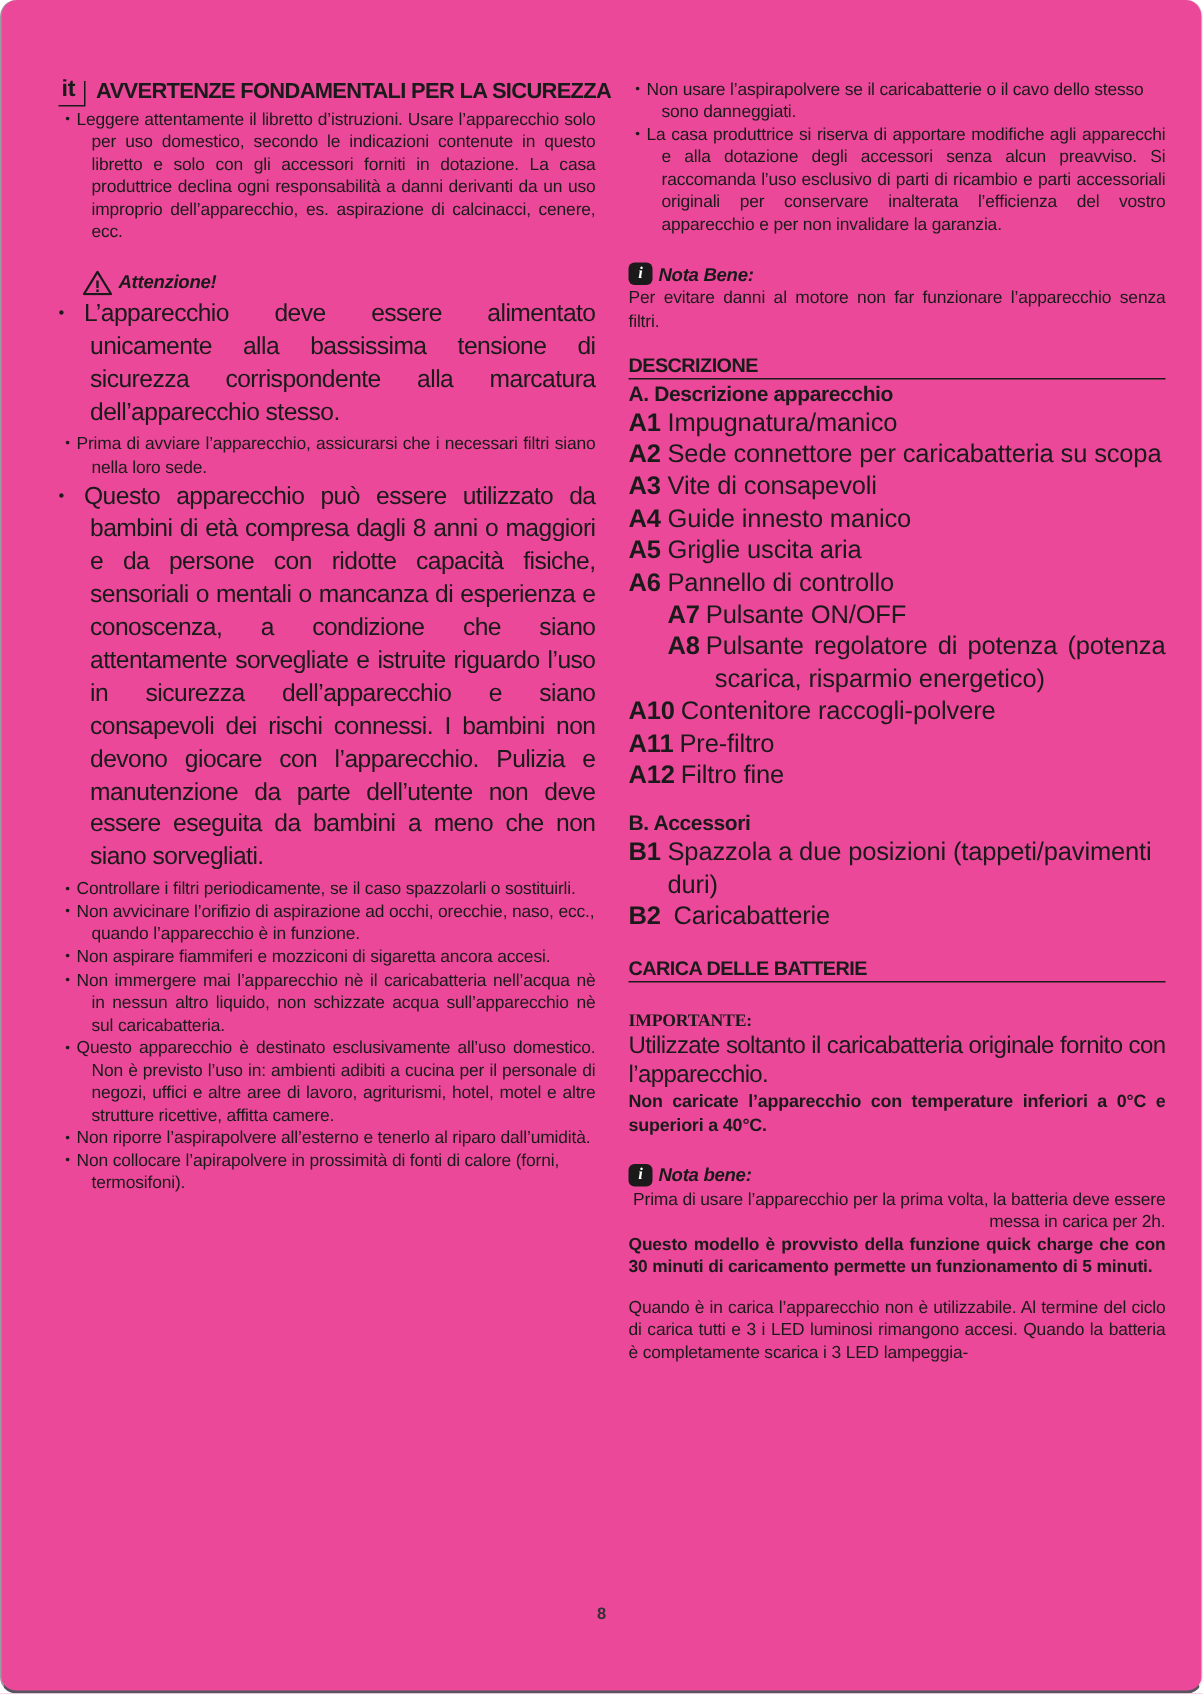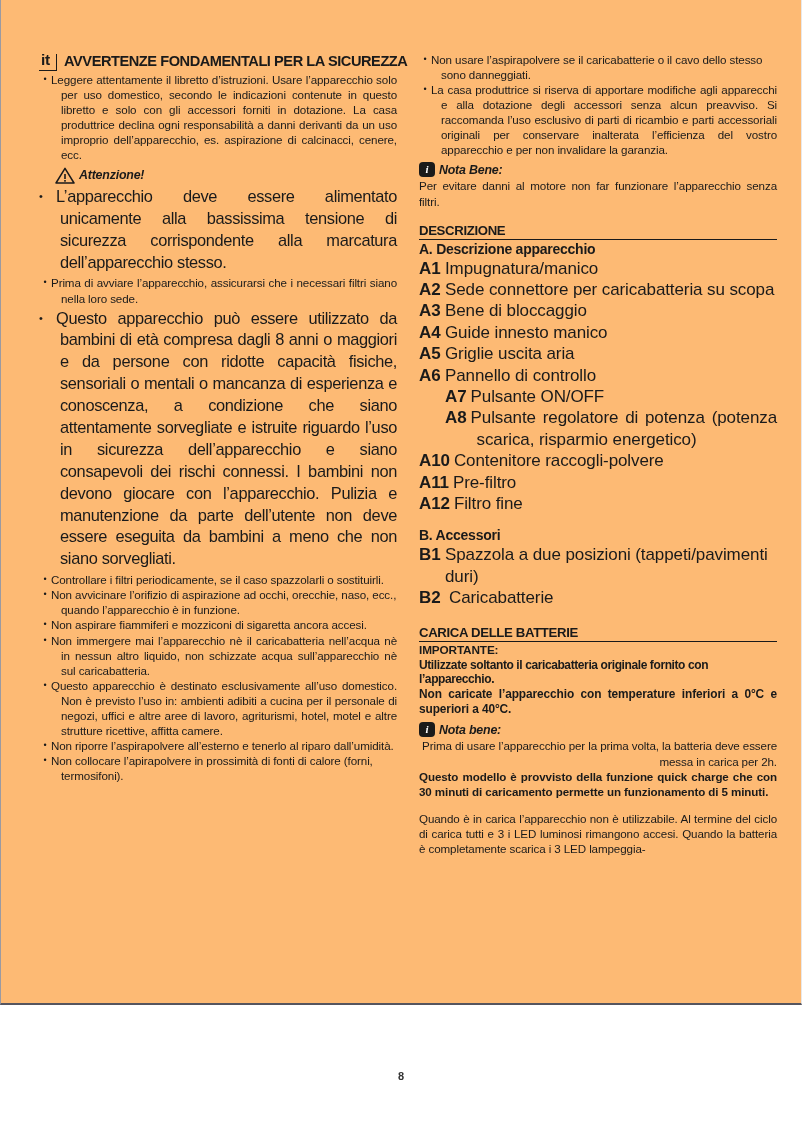--- a/index.html
+++ b/index.html
@@ -12,26 +12,27 @@
     height: 1129px;
     font-family: "Liberation Sans", sans-serif;
     color: #1a1a1a;
     position: relative;
     overflow: hidden;
   }
   .page {
     position: absolute;
     left: 0; top: 0;
     width: 802px;
-    height: 1005px;
+    height: 1129px;
     box-sizing: border-box;
     border-left: 1px solid #9a9aa2;
     border-right: 1px solid #e8e8ea;
     border-bottom: 2px solid #55555f;
-    background: #fdba74;
+    background: #ec4899;
+    border-radius: 11px;
   }
   .content {
     position: absolute;
     left: 38px;
     top: 52px;
     width: 738px;
   }
   .cols {
     display: flex;
     gap: 22px;
@@ -127,21 +128,21 @@
     text-align: justify;
     padding-left: 8px;
     text-indent: -4px;
   }
 
   
   .callout {
     display: flex;
     align-items: center;
     gap: 4px;
-    margin: 5px 0 1px 0;
+    margin: 18px 0 1px 0;
     padding-left: 16px;
   }
   .callout.nopad { padding-left: 0; }
   .callout-label {
     font-size: 12.4px;
     font-weight: 700;
     font-style: italic;
     letter-spacing: -0.2px;
   }
   .warn-tri {
@@ -207,25 +208,26 @@
   .item-row .lbl.hang {
     padding-left: 10px;
     text-indent: -6px;
   }
 
   
   .imp-label {
     font-size: 11.8px;
     font-weight: 700;
     letter-spacing: -0.15px;
-    margin-top: 1px;
+    margin-top: 18px;
+    font-family: Liberation Serif, serif;
   }
   .imp-big {
-    font-size: 12px;
-    font-weight: 700;
+    font-size: 16px;
+    font-weight: 400;
     line-height: 1.18;
     letter-spacing: -0.4px;
     margin: 1px 0 1px 0;
   }
   .imp-sub {
     font-size: 11.9px;
     font-weight: 700;
     line-height: 1.28;
     letter-spacing: -0.1px;
     text-align: justify;
@@ -351,21 +353,21 @@
           <div class="item-row">
             <span class="code">A1</span>
             <span class="lbl">Impugnatura/manico</span>
           </div>
           <div class="item-row">
             <span class="code">A2</span>
             <span class="lbl">Sede connettore per caricabatteria su scopa</span>
           </div>
           <div class="item-row">
             <span class="code">A3</span>
-            <span class="lbl">Bene di bloccaggio</span>
+            <span class="lbl">Vite di consapevoli</span>
           </div>
           <div class="item-row">
             <span class="code">A4</span>
             <span class="lbl">Guide innesto manico</span>
           </div>
           <div class="item-row">
             <span class="code">A5</span>
             <span class="lbl">Griglie uscita aria</span>
           </div>
           <div class="item-row">

